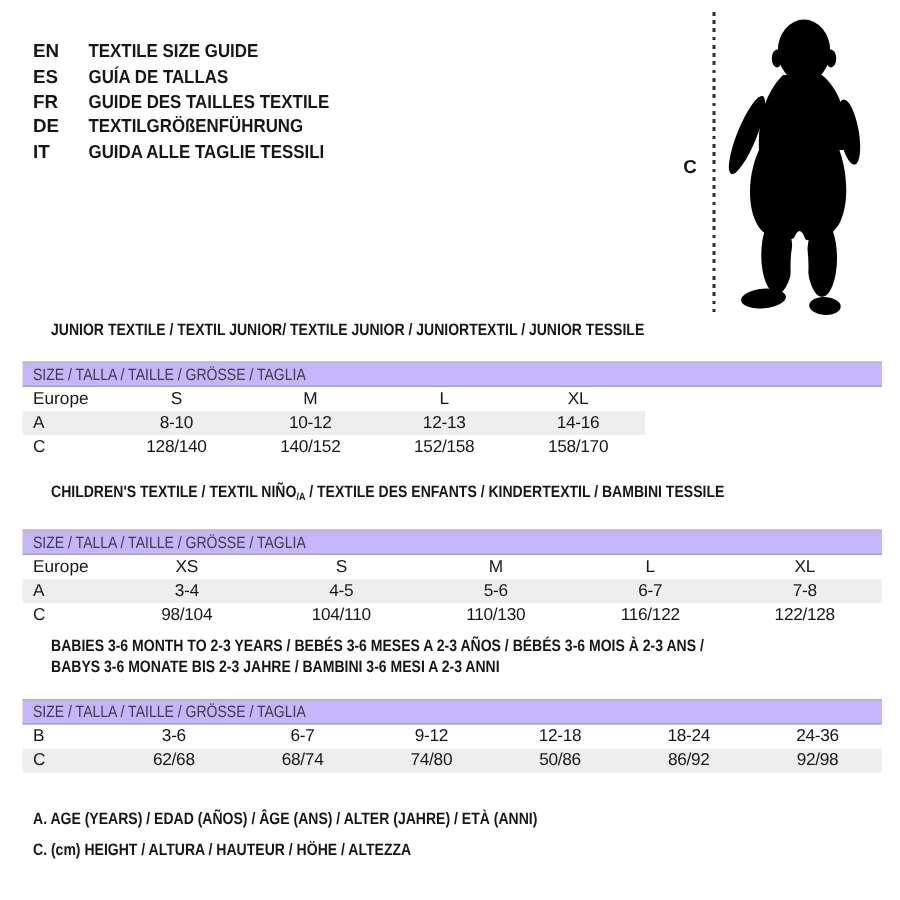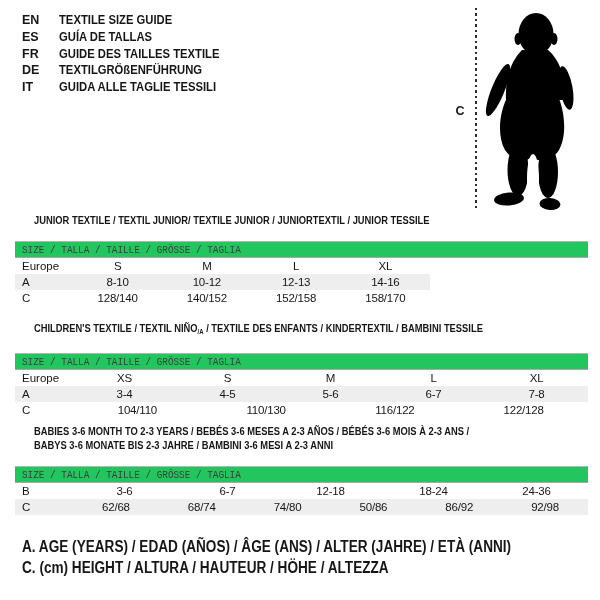--- a/index.html
+++ b/index.html
@@ -1,50 +1,50 @@
 <!DOCTYPE html>
 <html><head>
 <meta charset="utf-8">
 <style>
   html,body{margin:0;padding:0;background:#fff;}
   .page{position:relative;width:600px;height:600px;background:#ffffff;overflow:hidden;
         font-family:"Liberation Sans",sans-serif;color:#161616;}
 
   
-  .langs{position:absolute;left:22px;top:12px;text-decoration:underline;}
+  .langs{position:absolute;left:22px;top:26px;text-decoration:underline;}
   .lang-row{line-height:16.8px;font-weight:bold;font-size:12.5px;white-space:nowrap;}
   .lang-code{display:inline-block;width:37px;}
   .lang-label{display:inline-block;transform:scaleX(0.9);transform-origin:0 50%;}
 
   
   .c-label{position:absolute;left:450px;top:104px;width:20px;text-align:center;
            font-weight:bold;font-size:12.5px;}
   .measure-line{position:absolute;left:475px;top:8px;width:2px;height:200px;
         background-image:repeating-linear-gradient(to bottom,#2e2e2e 0 2.5px,transparent 2.5px 5.5px);}
   .baby{position:absolute;left:482px;top:8px;width:94px;height:205px;}
 
   
   .sec{position:absolute;left:15px;width:573px;}
   .sec:nth-of-type(1){top:213px;}
   .sec:nth-of-type(2){top:321px;}
   .sec:nth-of-type(3){top:424px;}
   .sec:nth-of-type(1) .tbl{width:415px;}
   .sec-title{margin-left:19px;font-weight:bold;font-size:11px;line-height:14px;white-space:nowrap;}
   .tline{display:inline-block;transform:scaleX(0.85);transform-origin:0 50%;white-space:nowrap;}
   .sub{font-size:7px;vertical-align:-2px;}
-  .size-bar{margin-top:14px;height:17px;line-height:16px;background:#22c55e;color:#3d3d3d;
+  .size-bar{margin-top:14px;height:17px;line-height:16px;background:#c4b5fd;color:#3d3d3d;
             font-size:11px;padding-left:7px;box-sizing:border-box;
-            border-top:1px solid #b5b5b5;border-bottom:1px solid #a9a9a9;font-family:Liberation Mono, monospace;}
+            border-top:1px solid #b5b5b5;border-bottom:1px solid #a9a9a9;}
   .row{display:flex;height:16px;line-height:17.5px;font-size:11.5px;}
   .row.shaded{background:#eeeeee;}
   .row .lbl{width:58px;padding-left:7px;box-sizing:border-box;}
   .row .cell{flex:1;text-align:center;letter-spacing:-0.2px;}
 
   
-  .legend{position:absolute;left:22px;top:536px;font-weight:bold;font-size:16px;}
+  .legend{position:absolute;left:22px;top:536px;font-weight:bold;font-size:11px;}
   .legend-line{line-height:21px;white-space:nowrap;}
 </style>
 </head>
 <body>
 
 <div class="page">
 
   <div class="langs" id="langs">
       <div class="lang-row"><span class="lang-code">EN</span><span class="lang-label">TEXTILE SIZE GUIDE</span></div>
       <div class="lang-row"><span class="lang-code">ES</span><span class="lang-label">GUÍA DE TALLAS</span></div>
@@ -118,36 +118,38 @@
           <div class="row shaded">
             <span class="lbl">A</span>
             <span class="cell">3-4</span>
             <span class="cell">4-5</span>
             <span class="cell">5-6</span>
             <span class="cell">6-7</span>
             <span class="cell">7-8</span>
           </div>
           <div class="row">
             <span class="lbl">C</span>
+            <span class="cell">98/104</span>
             <span class="cell">104/110</span>
             <span class="cell">110/130</span>
             <span class="cell">116/122</span>
             <span class="cell">122/128</span>
           </div>
         </div>
       </section>
       <section class="sec">
         <div class="sec-title"><span class="tline"><span>BABIES 3-6 MONTH TO 2-3 YEARS / BEBÉS 3-6 MESES A 2-3 AÑOS / BÉBÉS 3-6 MOIS À 2-3 ANS /</span></span></div>
         <div class="sec-title"><span class="tline"><span>BABYS 3-6 MONATE BIS 2-3 JAHRE / BAMBINI 3-6 MESI A 2-3 ANNI</span></span></div>
         <div class="size-bar"><span class="tline">SIZE / TALLA / TAILLE / GRÖSSE / TAGLIA</span></div>
         <div class="tbl">
           <div class="row">
             <span class="lbl">B</span>
             <span class="cell">3-6</span>
             <span class="cell">6-7</span>
+            <span class="cell">9-12</span>
             <span class="cell">12-18</span>
             <span class="cell">18-24</span>
             <span class="cell">24-36</span>
           </div>
           <div class="row shaded">
             <span class="lbl">C</span>
             <span class="cell">62/68</span>
             <span class="cell">68/74</span>
             <span class="cell">74/80</span>
             <span class="cell">50/86</span>

